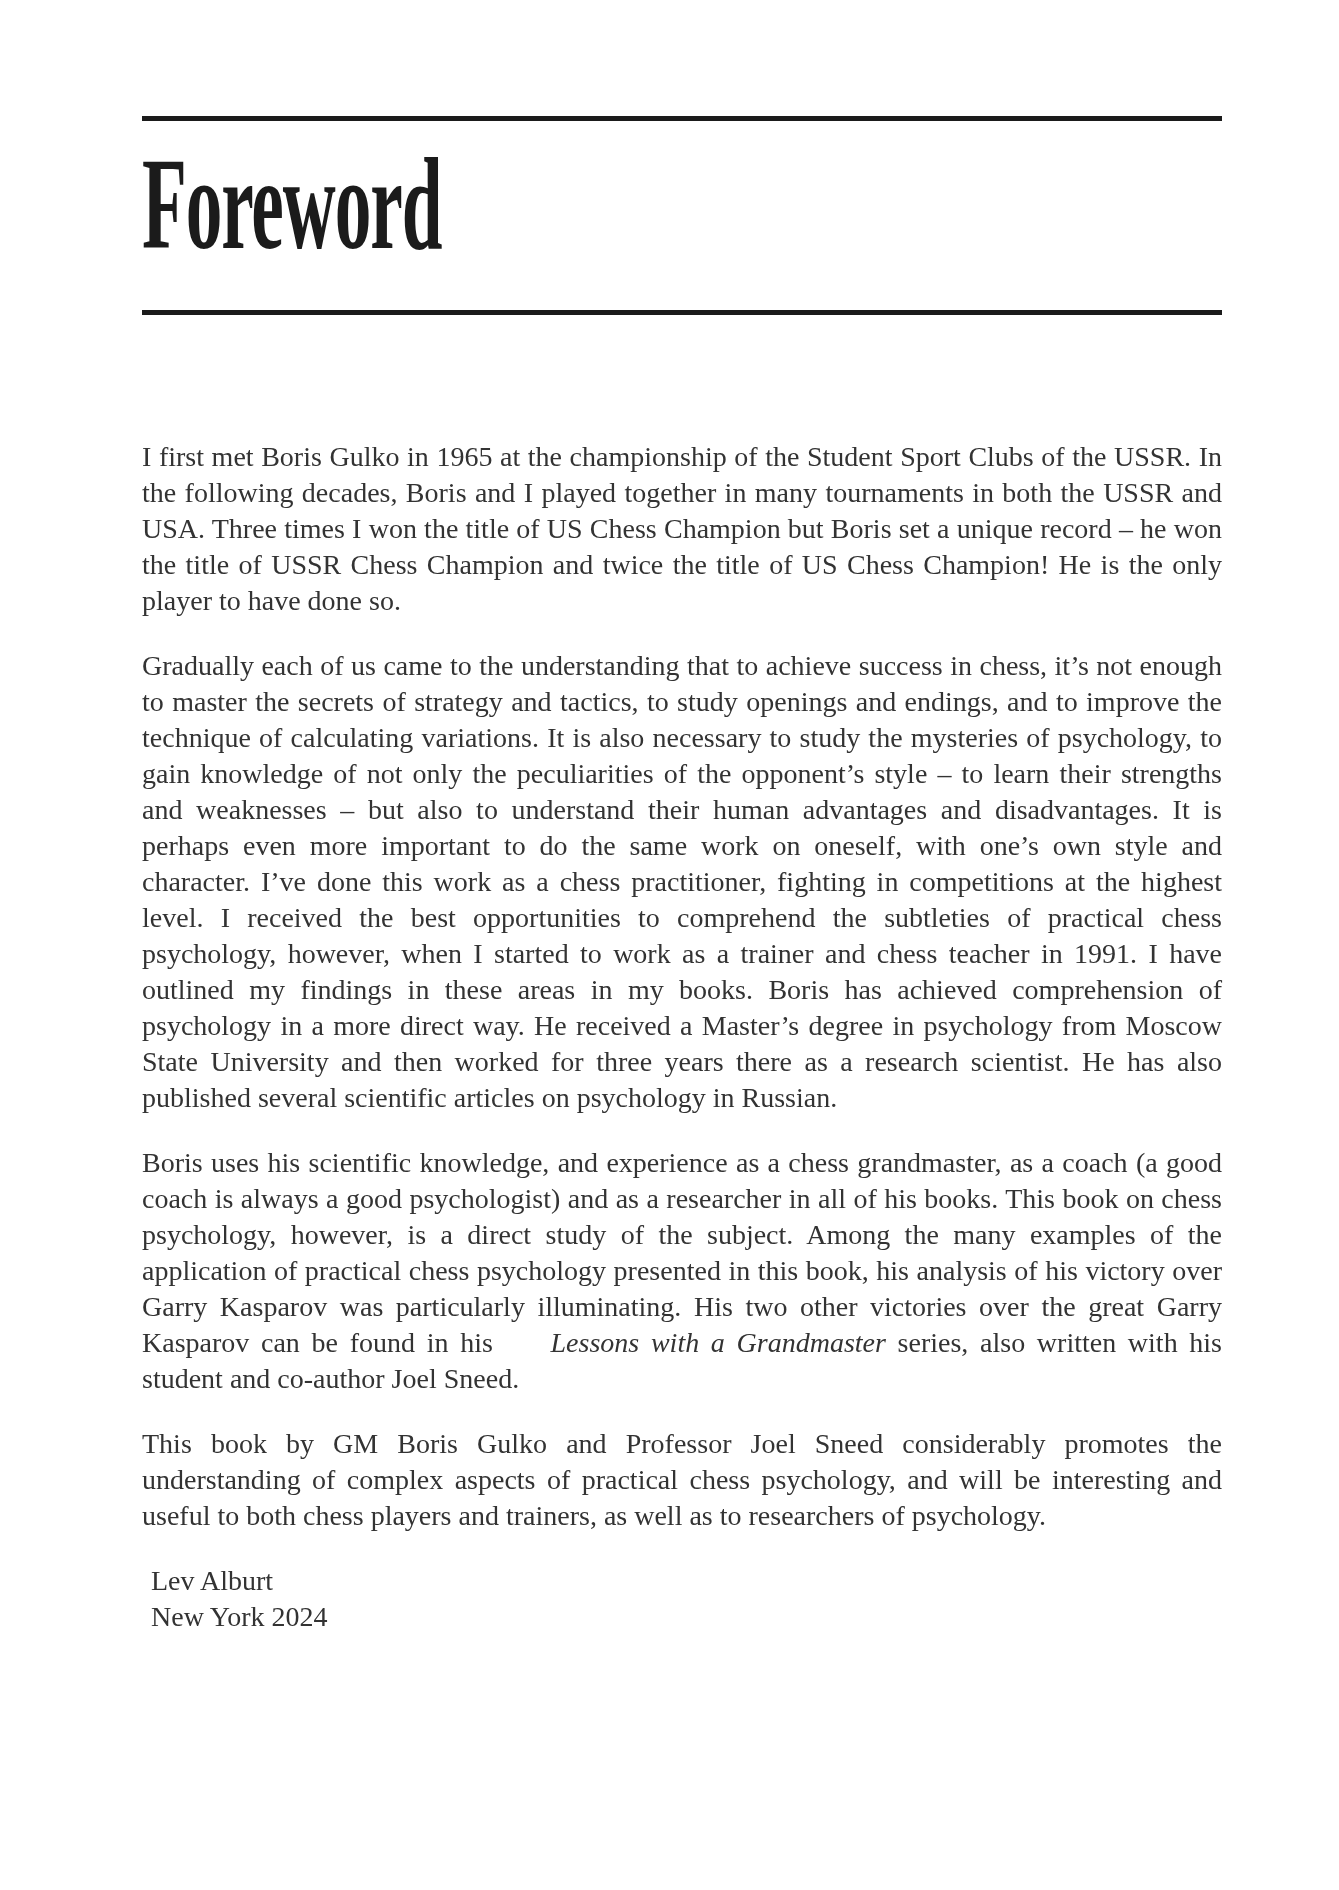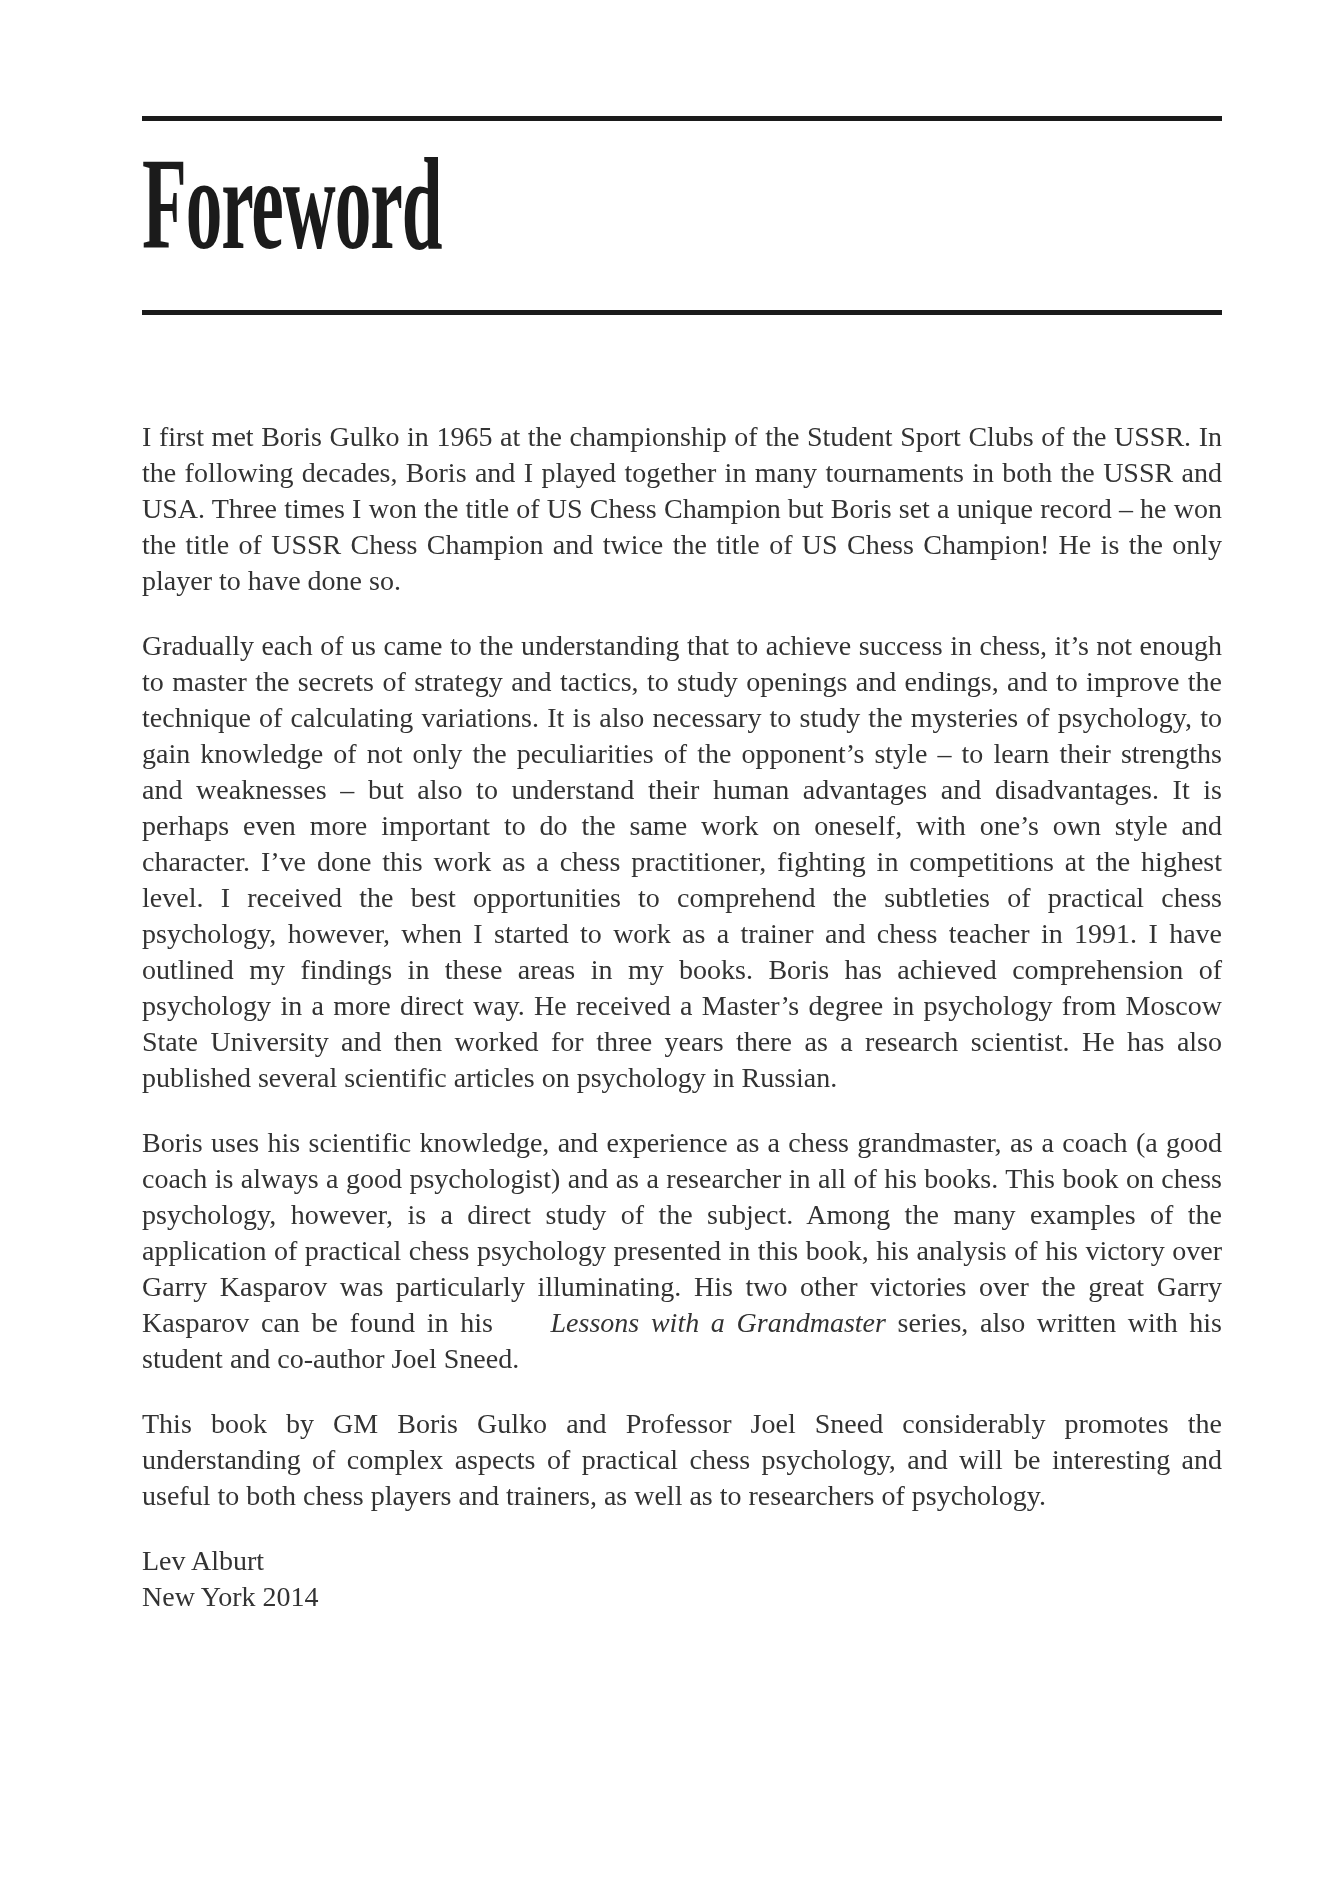--- a/index.html
+++ b/index.html
@@ -35,35 +35,36 @@
     font-weight: bold;
     color: #1b1b1b;
     letter-spacing: -2px;
     transform: scaleX(0.56);
     transform-origin: 0 0;
     white-space: nowrap;
   }
   .body-copy {
     position: absolute;
     left: 142px;
-    top: 419px;
+    top: 439px;
     width: 1080px;
     color: #333333;
     font-size: 28px;
     line-height: 36px;
   }
   .body-copy p {
     margin: 0 0 29px 0;
     text-align: justify;
   }
   .body-copy p:last-of-type { margin-bottom: 4px; }
   .italic { font-style: italic; margin-left: 46px; }
   .signature {
     margin-top: 29px;
     line-height: 36px;
+    margin-left: 9px;
   }
   .signature div { text-align: left; }
 </style>
 </head>
 <body>
 
 <div class="page">
 
   <div class="rule rule-top"></div>
 
@@ -76,18 +77,18 @@
     <p>I first met Boris Gulko in 1965 at the championship of the Student Sport Clubs of the USSR. In the following decades, Boris and I played together in many tournaments in both the USSR and USA. Three times I won the title of US Chess Champion but Boris set a unique record – he won the title of USSR Chess Champion and twice the title of US Chess Champion! He is the only player to have done so.</p>
 
     <p>Gradually each of us came to the understanding that to achieve success in chess, it’s not enough to master the secrets of strategy and tactics, to study openings and endings, and to improve the technique of calculating variations. It is also necessary to study the mysteries of psychology, to gain knowledge of not only the peculiarities of the opponent’s style – to learn their strengths and weaknesses – but also to understand their human advantages and disadvantages. It is perhaps even more important to do the same work on oneself, with one’s own style and character. I’ve done this work as a chess practitioner, fighting in competitions at the highest level. I received the best opportunities to comprehend the subtleties of practical chess psychology, however, when I started to work as a trainer and chess teacher in 1991. I have outlined my findings in these areas in my books. Boris has achieved comprehension of psychology in a more direct way. He received a Master’s degree in psychology from Moscow State University and then worked for three years there as a research scientist. He has also published several scientific articles on psychology in Russian.</p>
 
     <p><span>Boris uses his scientific knowledge, and experience as a chess grandmaster, as a coach (a good coach is always a good psychologist) and as a researcher in all of his books. This book on chess psychology, however, is a direct study of the subject. Among the many examples of the application of practical chess psychology presented in this book, his analysis of his victory over Garry Kasparov was particularly illuminating. His two other victories over the great Garry Kasparov can be found in his </span><span class="italic">Lessons with a Grandmaster</span><span> series, also written with his student and co-author Joel Sneed.</span></p>
 
     <p>This book by GM Boris Gulko and Professor Joel Sneed considerably promotes the understanding of complex aspects of practical chess psychology, and will be interesting and useful to both chess players and trainers, as well as to researchers of psychology.</p>
 
     <div class="signature">
       <div>Lev Alburt</div>
-      <div>New York 2014</div>
+      <div>New York 2024</div>
     </div>
 
   </div>
 
 </div>
 
 </body></html>

